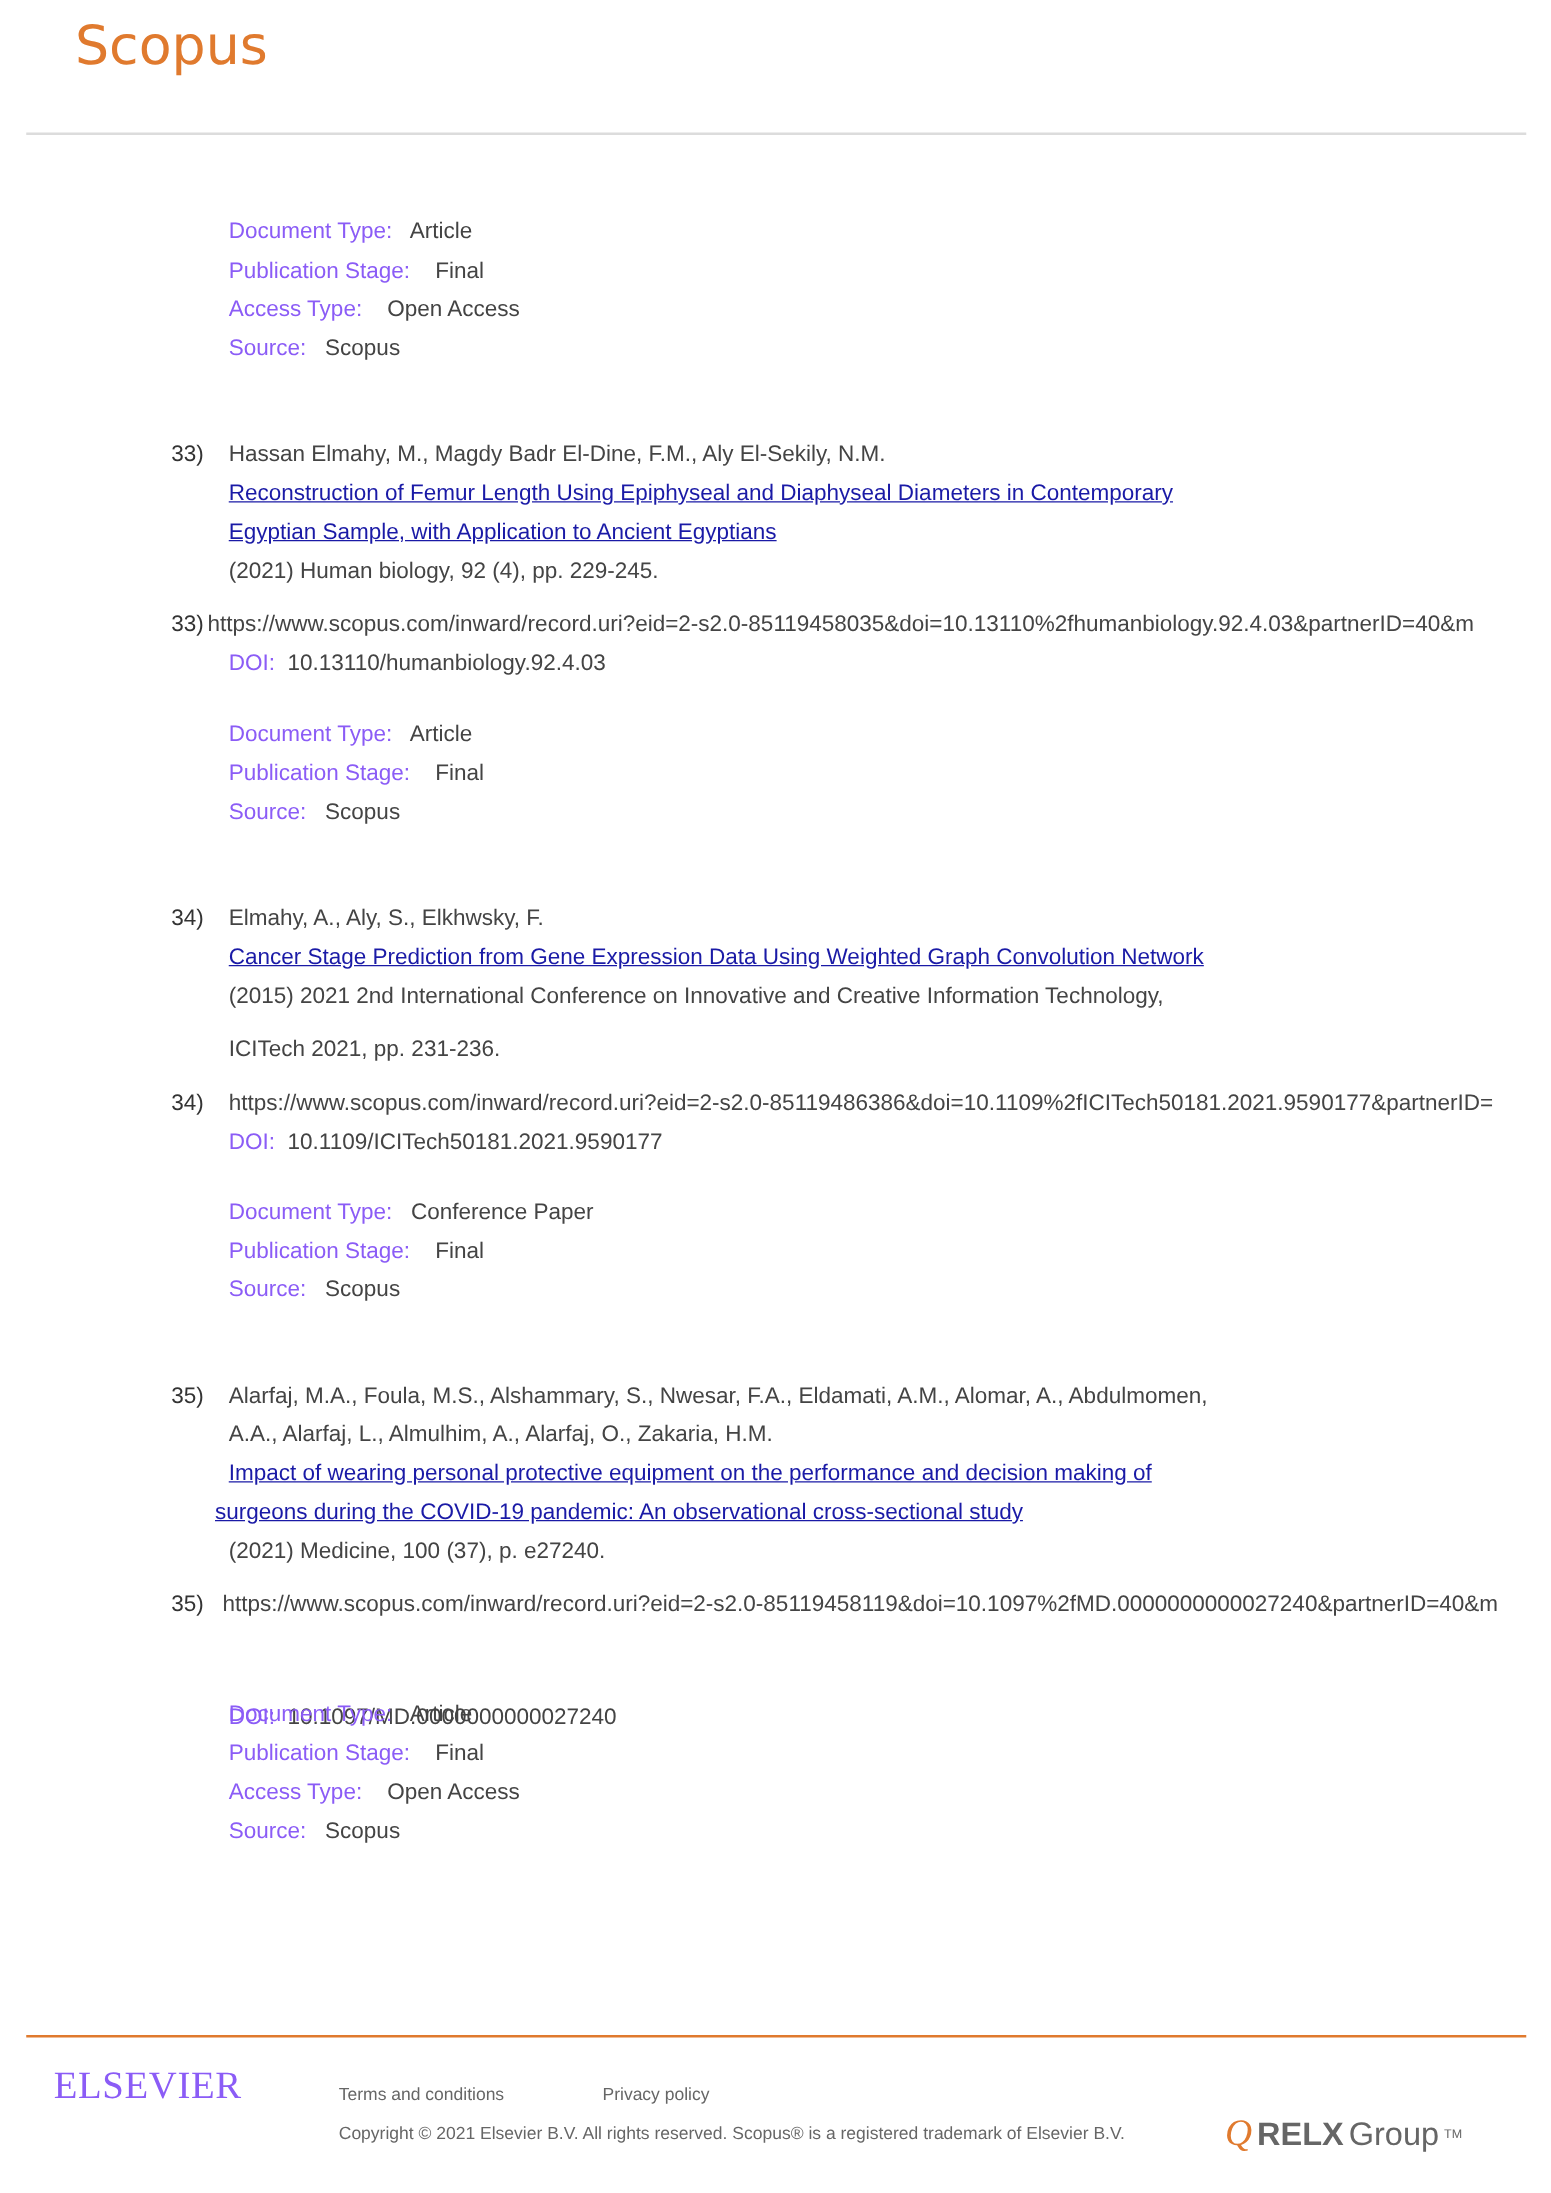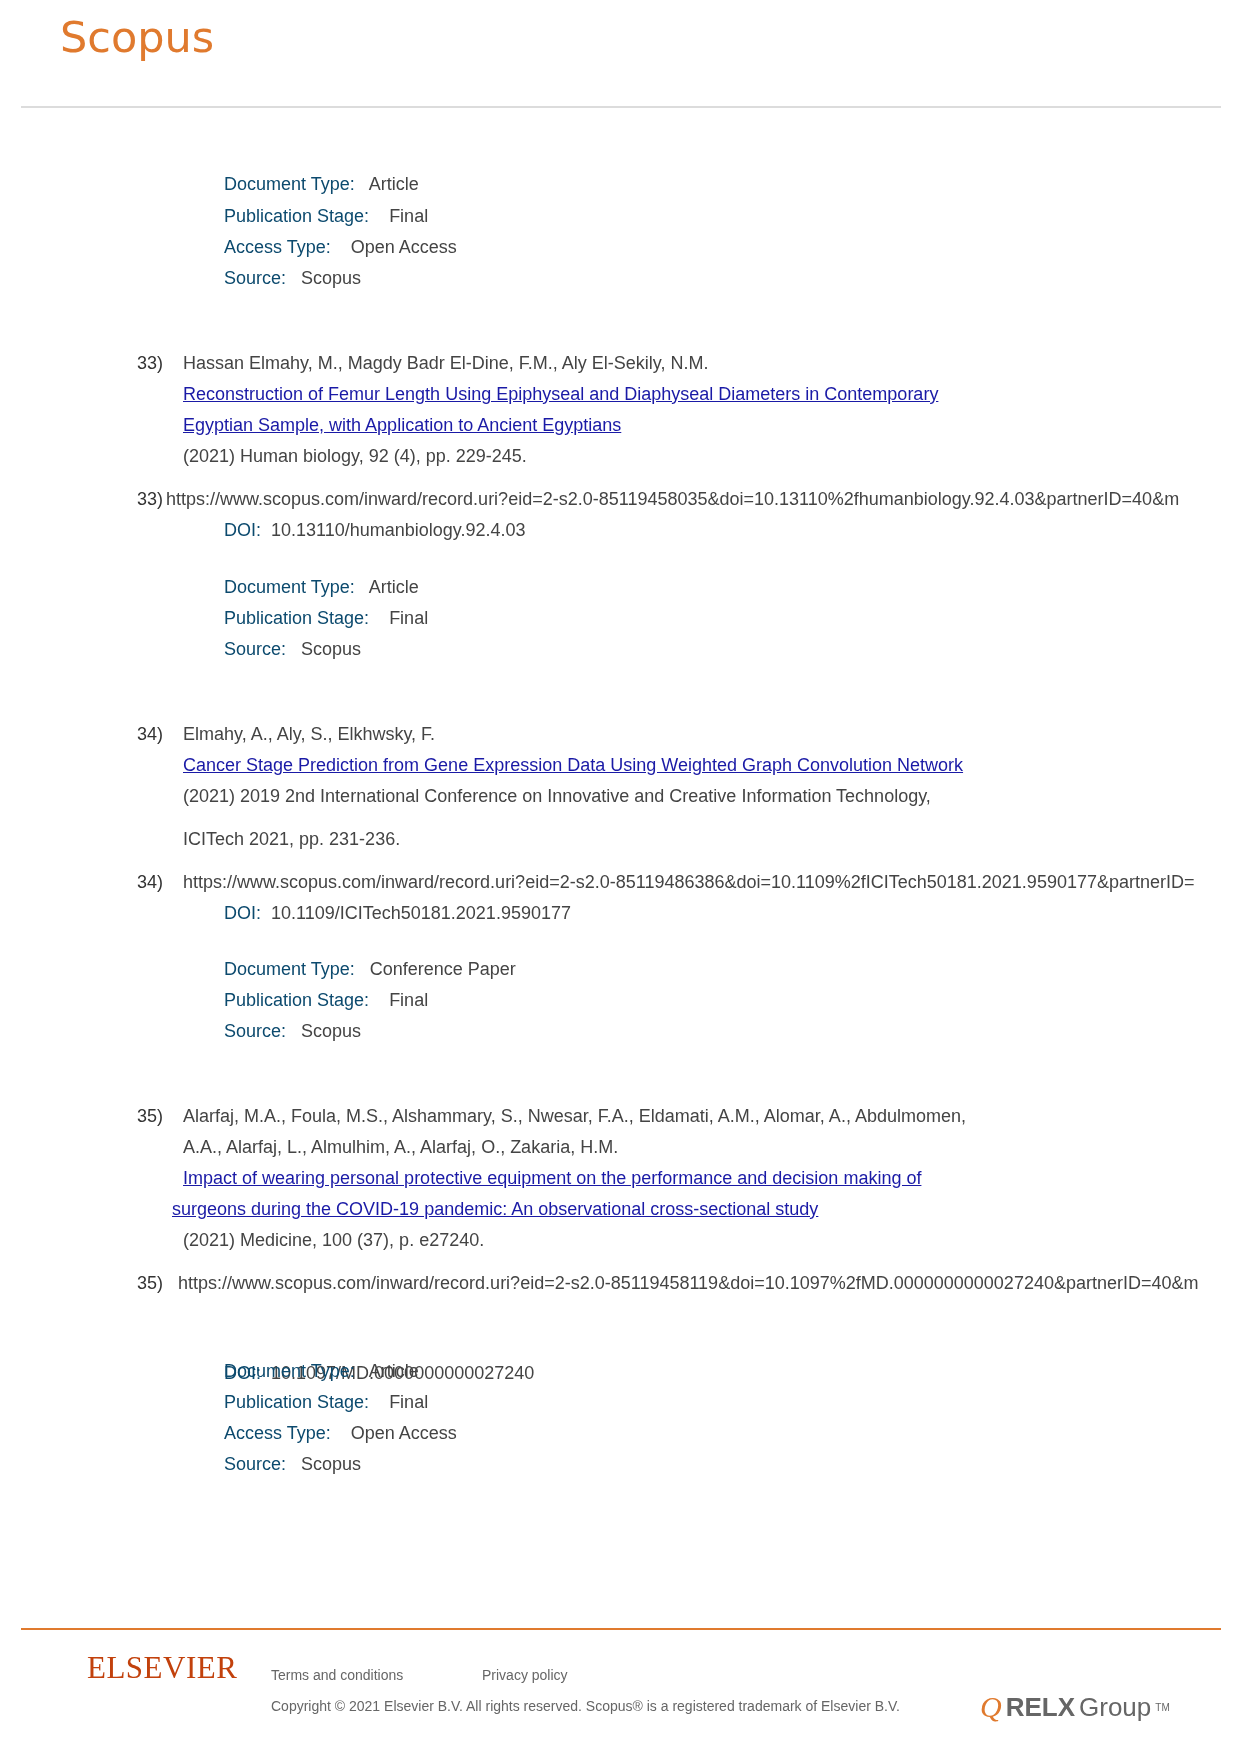--- a/index.html
+++ b/index.html
@@ -3,29 +3,29 @@
 <meta charset="utf-8">
 <style>
   html, body { margin: 0; padding: 0; background: #ffffff; }
   body { width: 1241px; height: 1754px; position: relative; overflow: hidden;
          font-family: "Liberation Sans", sans-serif; color: #333333; }
   .logo { position: absolute; left: 60px; top: 12px; font-family: "DejaVu Sans", sans-serif;
           font-size: 43px; color: #e07a2e; letter-spacing: 0px; }
   .top-rule { position: absolute; left: 21px; top: 106px; width: 1200px; height: 2px; background: #dcdcdc; }
 
   .abs { position: absolute; white-space: nowrap; font-size: 18px; line-height: 22px; }
-  .label { color: #0c4a6e; margin-left: 41px; }
+  .label { color: #8b5cf6; }
   .val { color: #444444; }
   .num { color: #333333; }
   .link { color: #1a1aa6; text-decoration: underline; }
   .plain { color: #444444; }
 
   .bottom-rule { position: absolute; left: 21px; top: 1628px; width: 1200px; height: 2px; background: #e07a2e; }
   .elsevier { position: absolute; left: 43px; top: 1650px; font-family: "Liberation Serif", serif;
-              font-size: 31px; color: #c2410c; letter-spacing: 0.5px; margin-left: 44px; }
+              font-size: 31px; color: #8b5cf6; letter-spacing: 0.5px; }
   .foot { position: absolute; font-size: 14px; color: #666666; white-space: nowrap; }
   .relx { position: absolute; left: 980px; top: 1690px; display: flex; align-items: center; gap: 4px; }
   .relx-mark { font-family: "Liberation Serif", serif; font-style: italic; font-size: 30px; color: #e07a2e; }
   .relx-text { font-size: 26px; color: #666666; font-weight: bold; }
   .relx-group { font-size: 26px; color: #666666; }
   .tm { font-size: 10px; color: #666666; vertical-align: top; }
 </style>
 </head>
 <body>
 
@@ -45,21 +45,21 @@
 <div class="abs num" style="left:137px;top:488px">33)</div>
 <div class="abs plain" style="left:166px;top:488px">https://www.scopus.com/inward/record.uri?eid=2-s2.0-85119458035&amp;doi=10.13110%2fhumanbiology.92.4.03&amp;partnerID=40&amp;m</div>
 <div class="abs" style="left:183px;top:519px"><span class="label">DOI:</span>&nbsp; <span class="val">10.13110/humanbiology.92.4.03</span></div>
 <div class="abs" style="left:183px;top:576px"><span class="label">Document Type:</span>&nbsp;&nbsp; <span class="val">Article</span></div>
 <div class="abs" style="left:183px;top:607px"><span class="label">Publication Stage:</span>&nbsp;&nbsp;&nbsp; <span class="val">Final</span></div>
 <div class="abs" style="left:183px;top:638px"><span class="label">Source:</span>&nbsp;&nbsp; <span class="val">Scopus</span></div>
 
 <div class="abs num" style="left:137px;top:723px">34)</div>
 <div class="abs plain" style="left:183px;top:723px">Elmahy, A., Aly, S., Elkhwsky, F.</div>
 <div class="abs link" style="left:183px;top:754px">Cancer Stage Prediction from Gene Expression Data Using Weighted Graph Convolution Network</div>
-<div class="abs plain" style="left:183px;top:785px">(2021) 2019 2nd International Conference on Innovative and Creative Information Technology,</div>
+<div class="abs plain" style="left:183px;top:785px">(2015) 2021 2nd International Conference on Innovative and Creative Information Technology,</div>
 <div class="abs plain" style="left:183px;top:828px">ICITech 2021, pp. 231-236.</div>
 <div class="abs num" style="left:137px;top:871px">34)</div>
 <div class="abs plain" style="left:183px;top:871px">https://www.scopus.com/inward/record.uri?eid=2-s2.0-85119486386&amp;doi=10.1109%2fICITech50181.2021.9590177&amp;partnerID=</div>
 <div class="abs" style="left:183px;top:902px"><span class="label">DOI:</span>&nbsp; <span class="val">10.1109/ICITech50181.2021.9590177</span></div>
 <div class="abs" style="left:183px;top:958px"><span class="label">Document Type:</span>&nbsp;&nbsp; <span class="val">Conference Paper</span></div>
 <div class="abs" style="left:183px;top:989px"><span class="label">Publication Stage:</span>&nbsp;&nbsp;&nbsp; <span class="val">Final</span></div>
 <div class="abs" style="left:183px;top:1020px"><span class="label">Source:</span>&nbsp;&nbsp; <span class="val">Scopus</span></div>
 
 <div class="abs num" style="left:137px;top:1105px">35)</div>
 <div class="abs plain" style="left:183px;top:1105px">Alarfaj, M.A., Foula, M.S., Alshammary, S., Nwesar, F.A., Eldamati, A.M., Alomar, A., Abdulmomen,</div>

